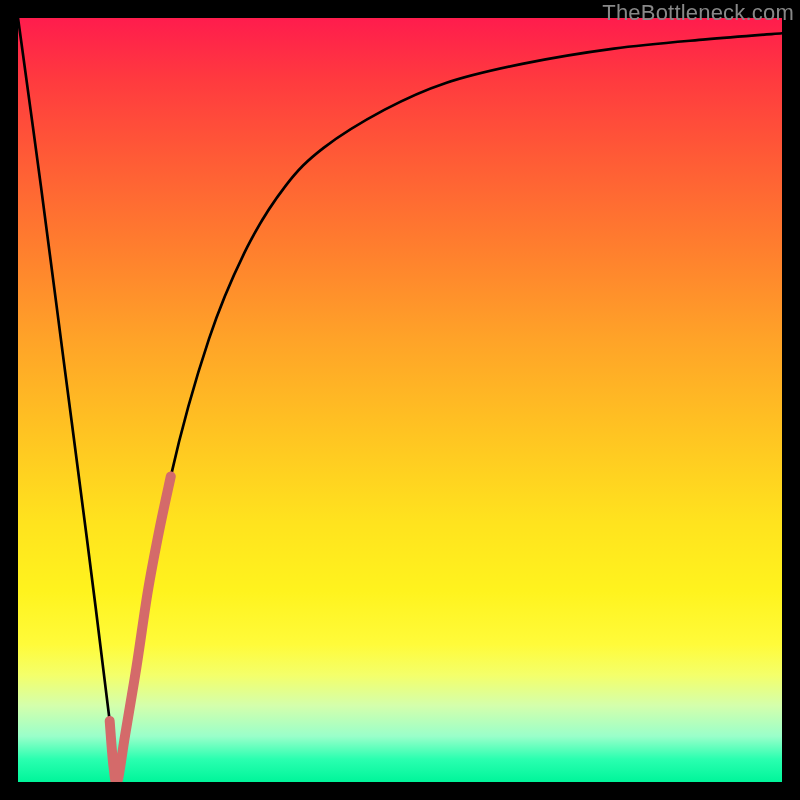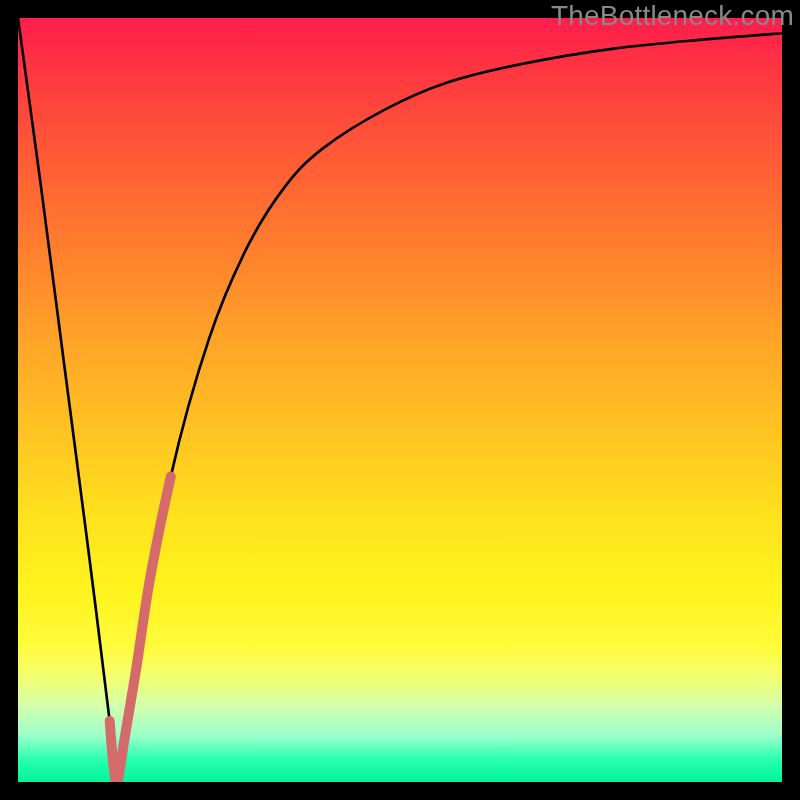--- a/index.html
+++ b/index.html
@@ -53,21 +53,21 @@
     inset: 0;
     width: 100%;
     height: 100%;
     overflow: visible;
   }
   .watermark {
     position: absolute;
     top: 0;
     right: 6px;
     color: #888;
-    font-size: 28px;
+    font-size: 22px;
     font-weight: 500;
     letter-spacing: 0.2px;
     user-select: none;
   }
 </style>
 </head>
 <body>
 
 <div class="frame">
   <div class="plot-area">

